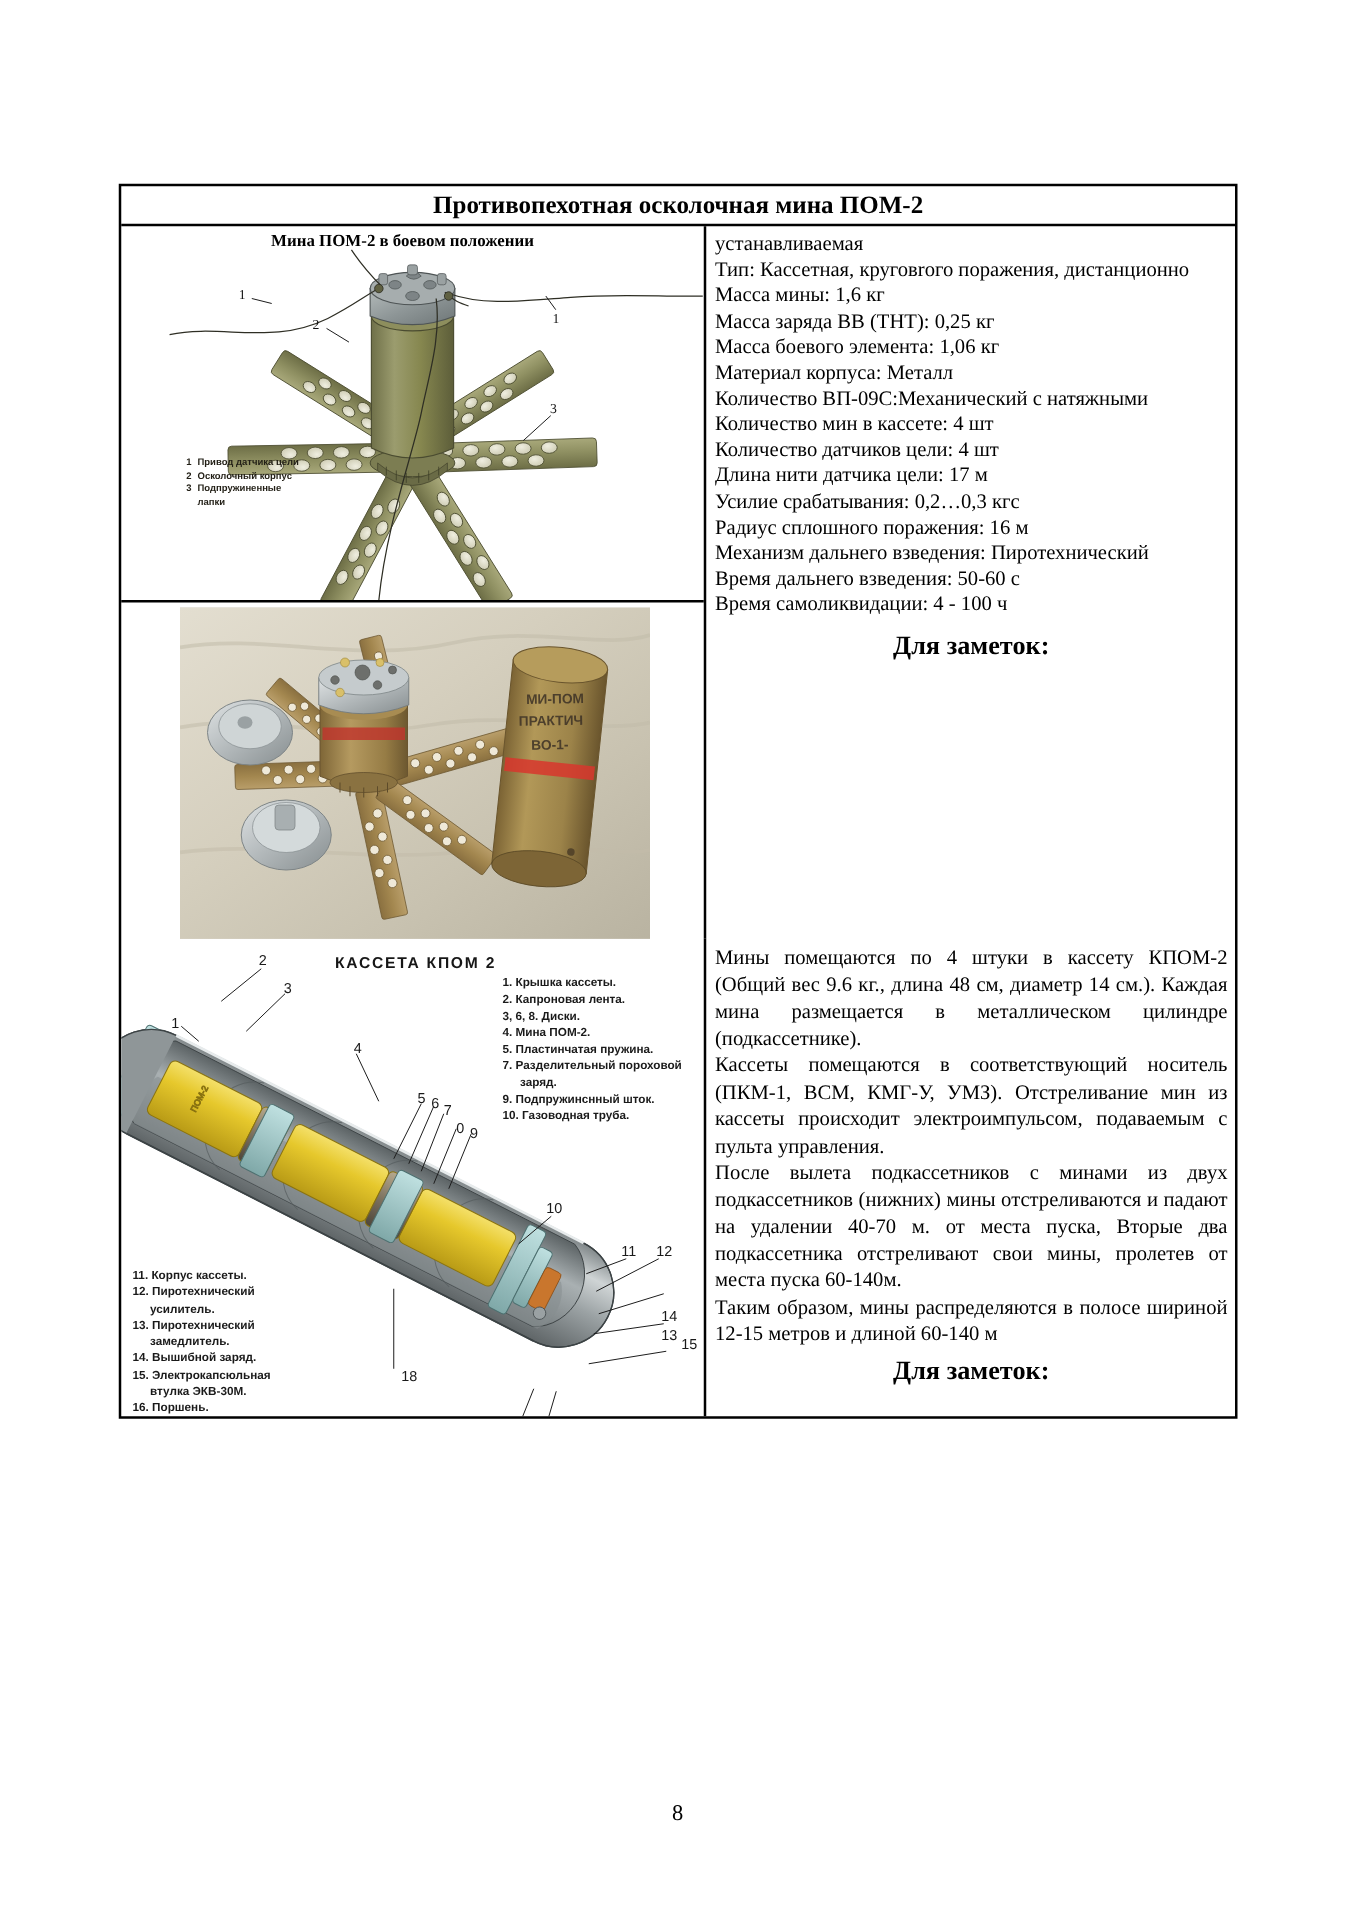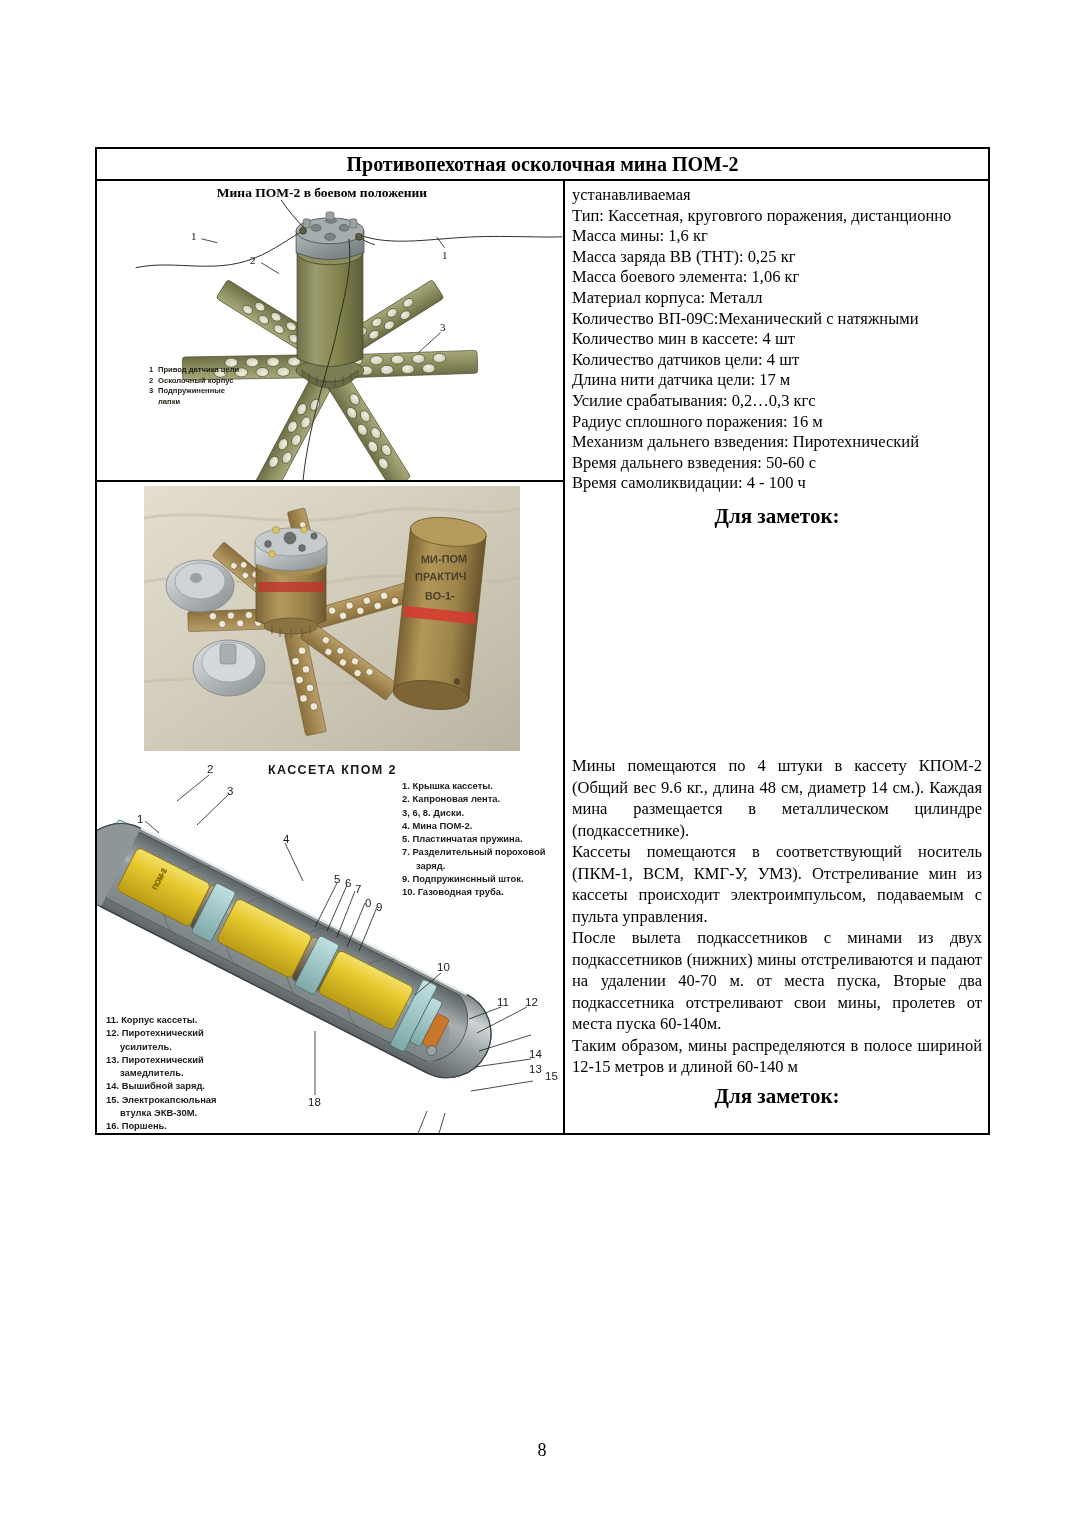--- a/index.html
+++ b/index.html
@@ -751,21 +751,21 @@
             <div class="lead" style="left:268px;top:146px;">0</div>
             <div class="lead" style="left:279px;top:150px;">9</div>
             <div class="lead" style="left:340px;top:210px;">10</div>
             <div class="lead" style="left:400px;top:245px;">11</div>
             <div class="lead" style="left:428px;top:245px;">12</div>
             <div class="lead" style="left:432px;top:288px;margin-top:24px;">13</div>
             <div class="lead" style="left:432px;top:297px;">14</div>
             <div class="lead" style="left:448px;top:319px;">15</div>
             <div class="lead" style="left:314px;top:383px;">17</div>
             <div class="lead" style="left:334px;top:392px;">16</div>
-            <div class="lead" style="left:211px;top:345px;">18</div>
+            <div class="lead" style="left:224px;top:345px;">18</div>
           </div>
         </div>
 
         <div class="col-right">
           <div class="para-block">
             <p>Мины помещаются по 4 штуки в кассету КПОМ-2 (Общий вес 9.6 кг., длина 48 см, диаметр 14 см.). Каждая мина размещается в металлическом цилиндре (подкассетнике).</p>
             <p>Кассеты помещаются в соответствующий носитель (ПКМ-1, ВСМ, КМГ-У, УМЗ). Отстреливание мин из кассеты происходит электроимпульсом, подаваемым с пульта управления.</p>
             <p>После вылета подкассетников с минами  из двух подкассетников (нижних) мины отстреливаются и падают на удалении 40-70 м. от места пуска, Вторые два подкассетника отстреливают свои мины, пролетев от места пуска  60-140м.</p>
             <p>Таким образом, мины распределяются в полосе шириной 12-15 метров и длиной 60-140 м</p>
           </div>

